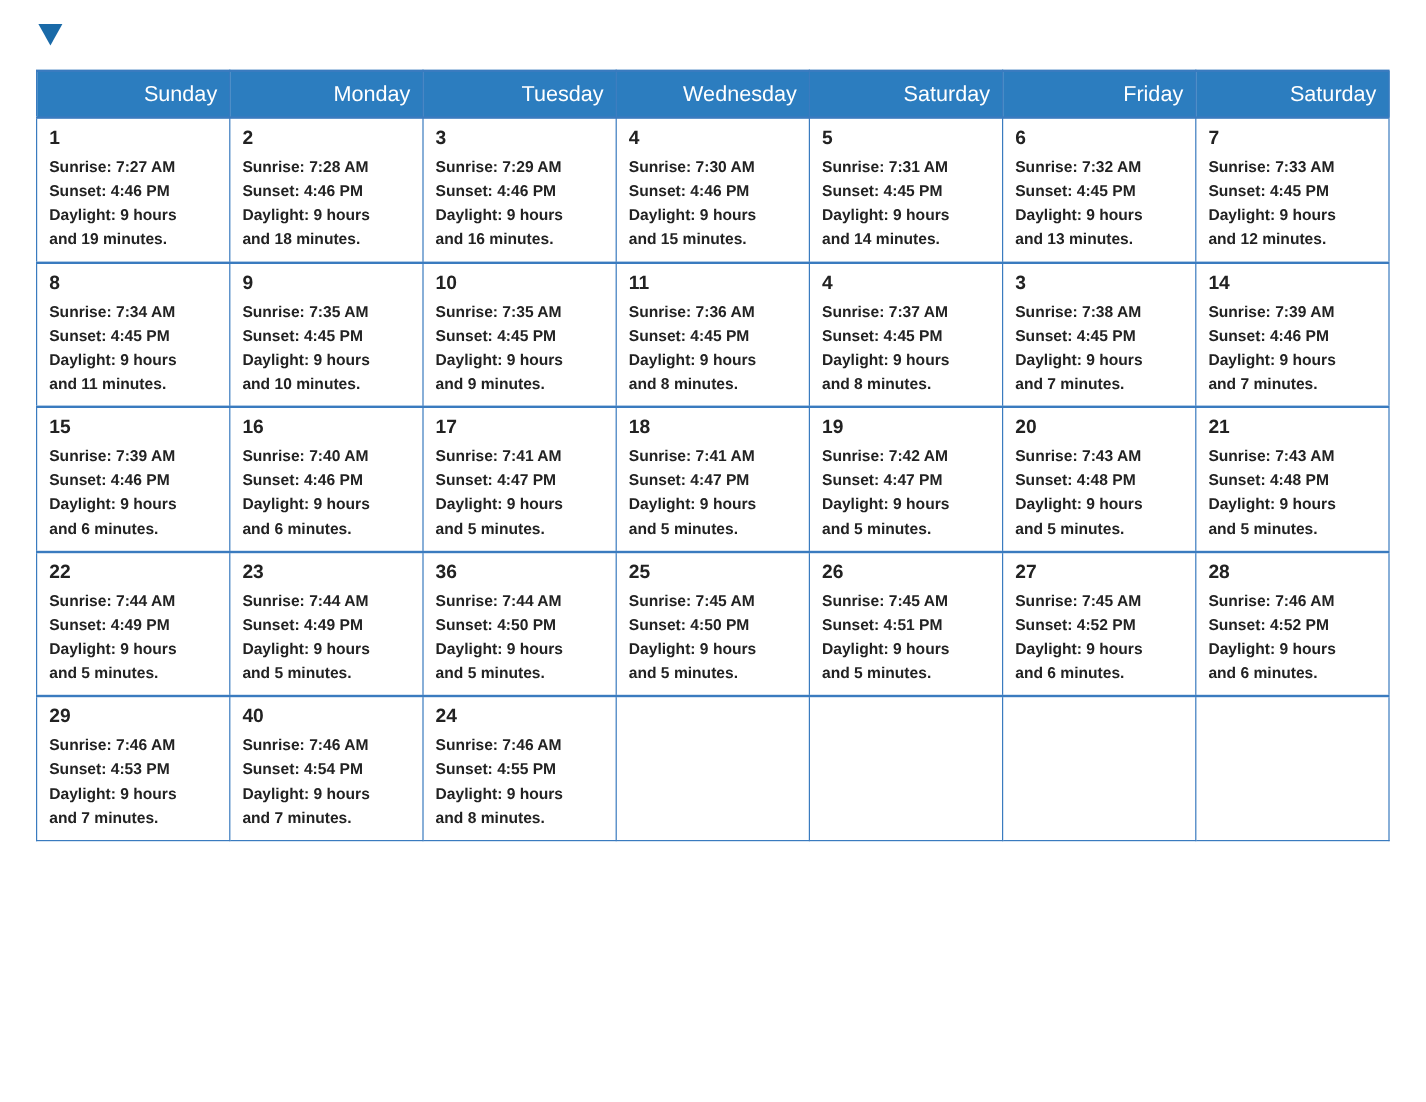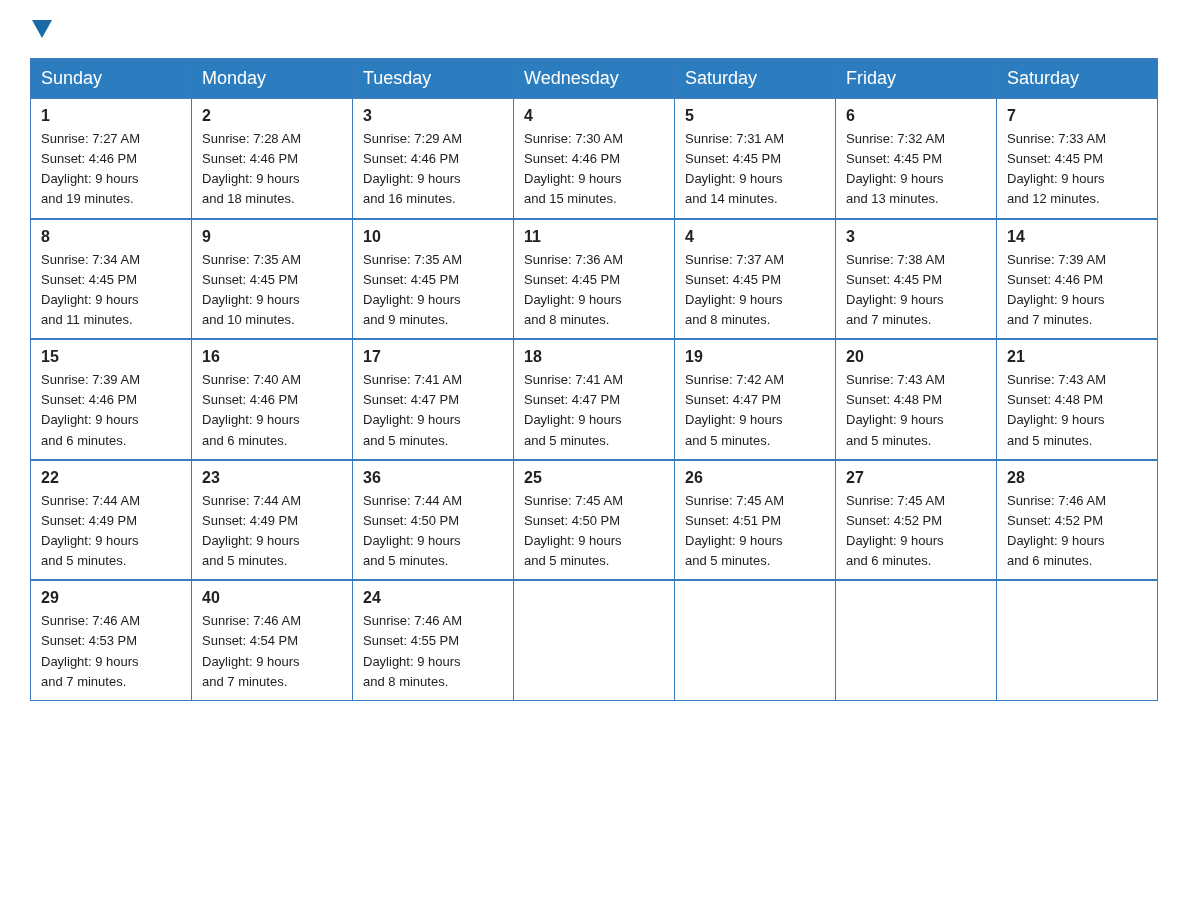--- a/index.html
+++ b/index.html
@@ -62,21 +62,21 @@
       width: 100%;
       border-collapse: collapse;
       border: 1px solid #3a7bbf;
     }
     .calendar th {
       background: #2c7dbf;
       color: #fff;
       font-size: 18px;
       font-weight: normal;
       padding: 8px 10px;
-      text-align: left;
+      text-align: right;
       border: 1px solid #3a7bbf;
     }
     .calendar td {
       vertical-align: top;
       border: 1px solid #3a7bbf;
       padding: 8px 10px;
       width: 14.28%;
       min-height: 110px;
       font-size: 13.5px;
       color: #222;
@@ -85,20 +85,21 @@
     .day-num {
       font-size: 16px;
       font-weight: bold;
       display: block;
       margin-bottom: 4px;
     }
     .day-info {
       font-size: 13px;
       line-height: 1.55;
       color: #222;
+      font-weight: bold;
     }
     .empty-cell {
       background: #fff;
     }
     tr { border-top: 2px solid #3a7bbf; }
   </style>
 </head>
 <body>
 
 <div class="header">

